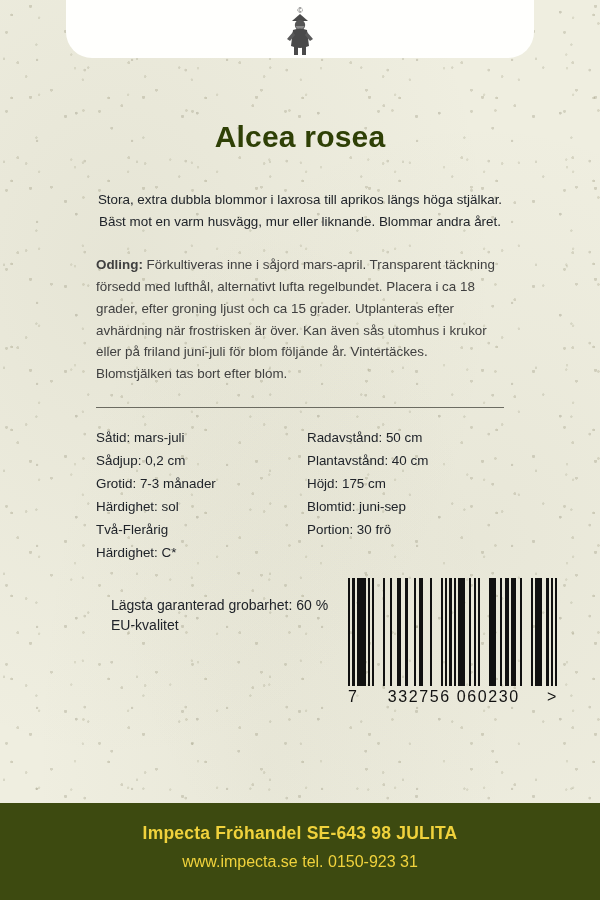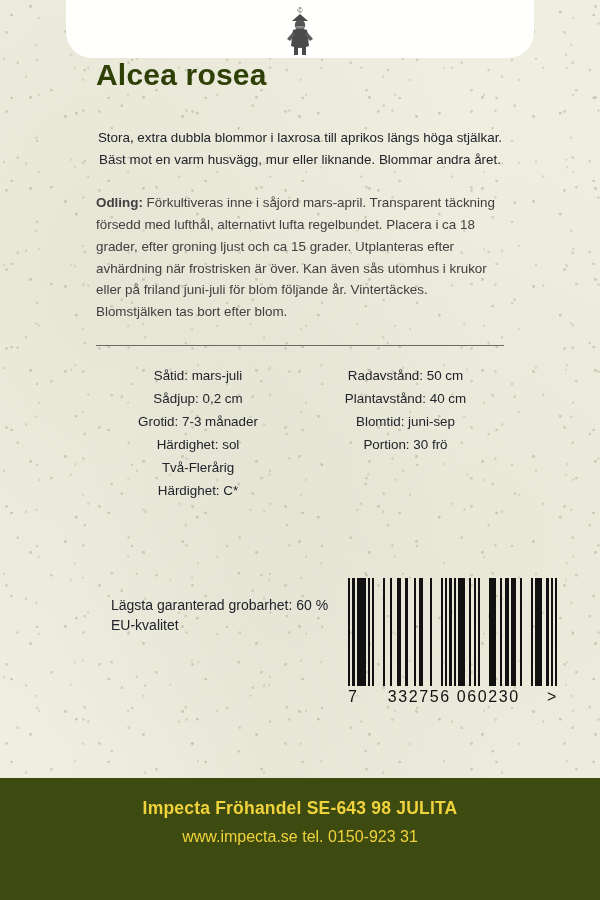--- a/index.html
+++ b/index.html
@@ -97,21 +97,21 @@
   .content {
     position: absolute;
     top: 58px;
     left: 0;
     width: 600px;
     height: 742px;
     z-index: 2;
     padding: 0 96px;
   }
 
-  .title-block { }
+  .title-block { margin-top: 62px; text-align: center; }
   .latin-name {
     font-size: 30px;
     font-weight: bold;
     color: #2f4006;
     letter-spacing: 0.2px;
     line-height: 1.1;
   }
   .cultivar-name {
     font-size: 21px;
     font-weight: bold;
@@ -143,21 +143,21 @@
     opacity: 0.72;
   }
 
   .facts {
     margin-top: 18px;
     display: flex;
     font-size: 13.4px;
     line-height: 1.72;
     color: #20242a;
   }
-  .facts-col { flex: 0 0 50%; text-align: center; }
+  .facts-col { flex: 0 0 50%; }
   .facts-col.right { padding-left: 7px; }
 
   .guarantee {
     position: absolute;
     left: 111px;
     top: 596px;
     font-size: 14px;
     line-height: 1.4;
     color: #20242a;
   }
@@ -189,21 +189,21 @@
   .bc-lead { margin-right: 6px; }
   .bc-main { flex: 1; text-align: center; }
   .bc-trail { margin-left: 4px; }
 
   
   .footer {
     position: absolute;
     left: 0;
     bottom: 0;
     width: 600px;
-    height: 122px;
+    height: 97px;
     background: #3d4a10;
     z-index: 5;
     text-align: center;
     color: #e8c93a;
   }
   .footer-line1 {
     margin-top: 20px;
     font-size: 17.5px;
     font-weight: bold;
     color: #f0d23c;
@@ -266,20 +266,21 @@
         <div>Såtid: mars-juli</div>
         <div>Sådjup: 0,2 cm</div>
         <div>Grotid: 7-3 månader</div>
         <div>Härdighet: sol</div>
         <div>Två-Flerårig</div>
         <div>Härdighet: C*</div>
       </div>
       <div class="facts-col right">
         <div>Radavstånd: 50 cm</div>
         <div>Plantavstånd: 40 cm</div>
+        <div>Höjd: 175 cm</div>
         <div>Blomtid: juni-sep</div>
         <div>Portion: 30 frö</div>
       </div>
     </div>
 
   </div>
 
   <div class="guarantee">
     <div>Lägsta garanterad grobarhet: 60 %</div>
     <div>EU-kvalitet</div>

